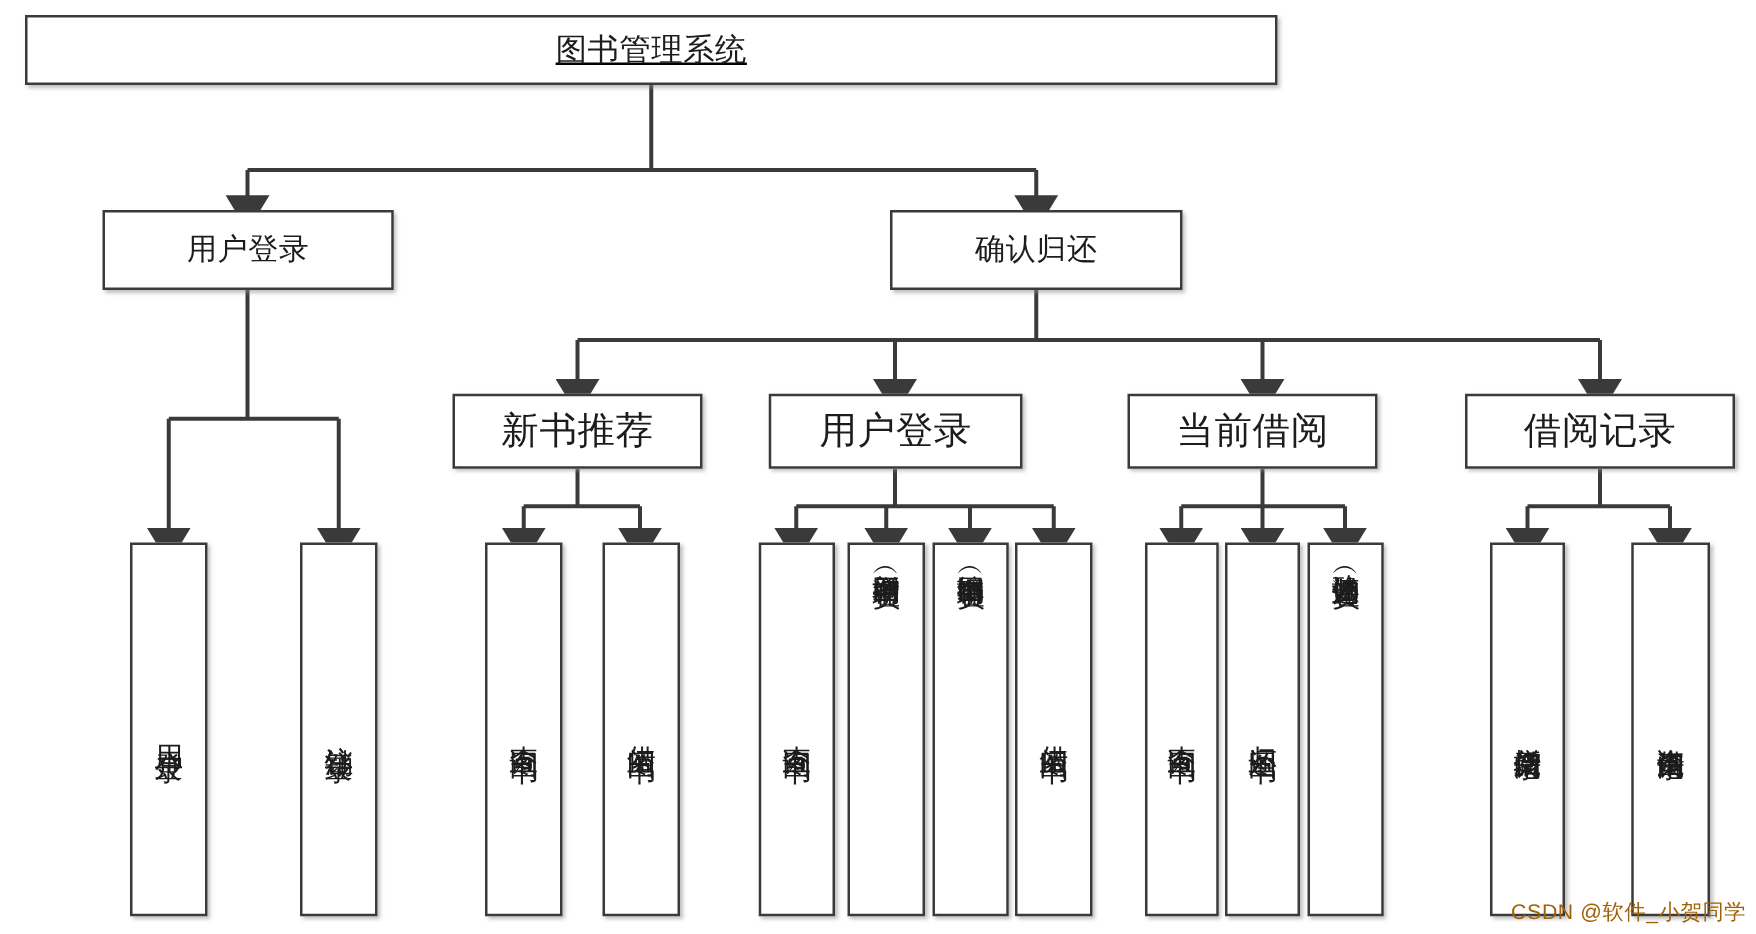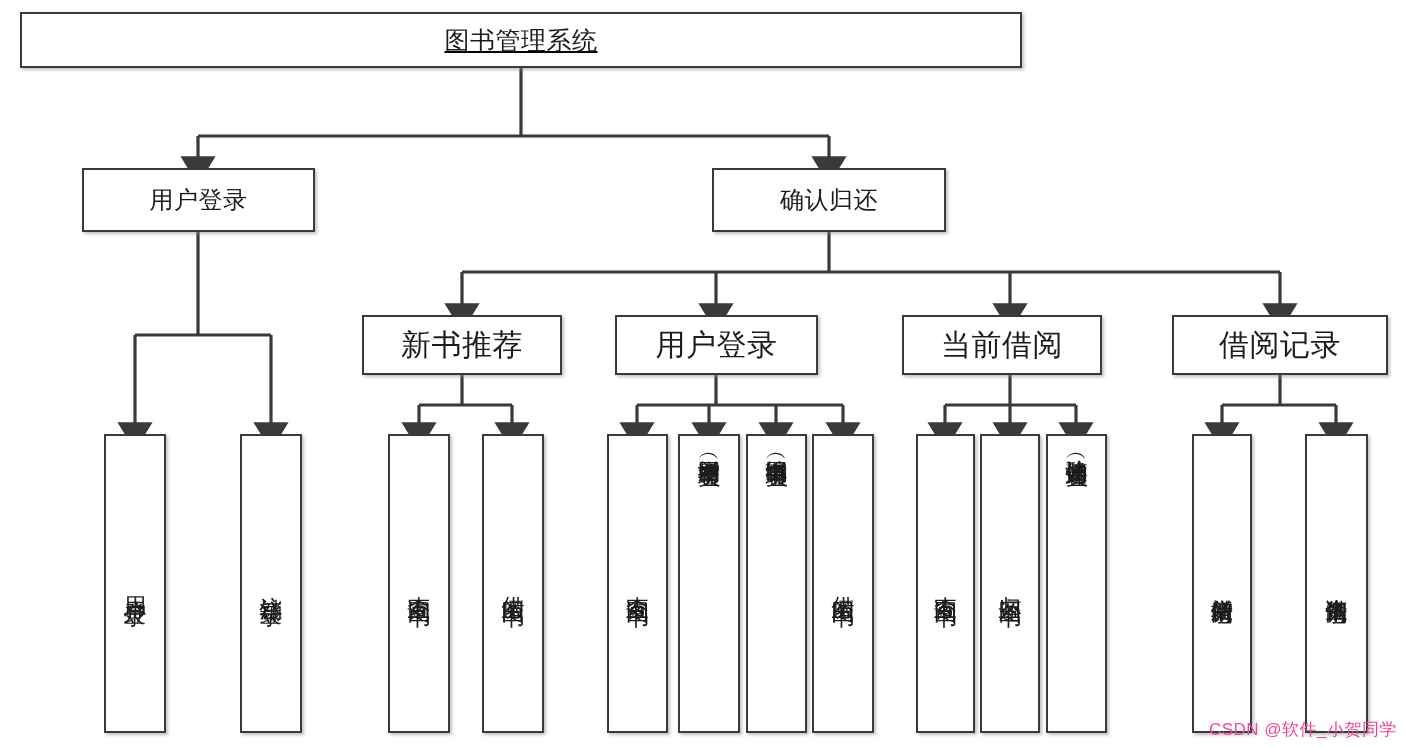--- a/index.html
+++ b/index.html
@@ -64,21 +64,21 @@
     letter-spacing: 1px;
   }
   .node.leaf.overflowing {
     align-items: flex-start;
   }
   #watermark {
     position: absolute;
     right: 8px;
     bottom: 6px;
     font-size: 17px;
-    color: #ec4899;
+    color: #a16207;
     letter-spacing: 0.5px;
     white-space: nowrap;
     user-select: none;
   }
 </style>
 </head>
 <body>
 
 <div id="diagram-root">
 

